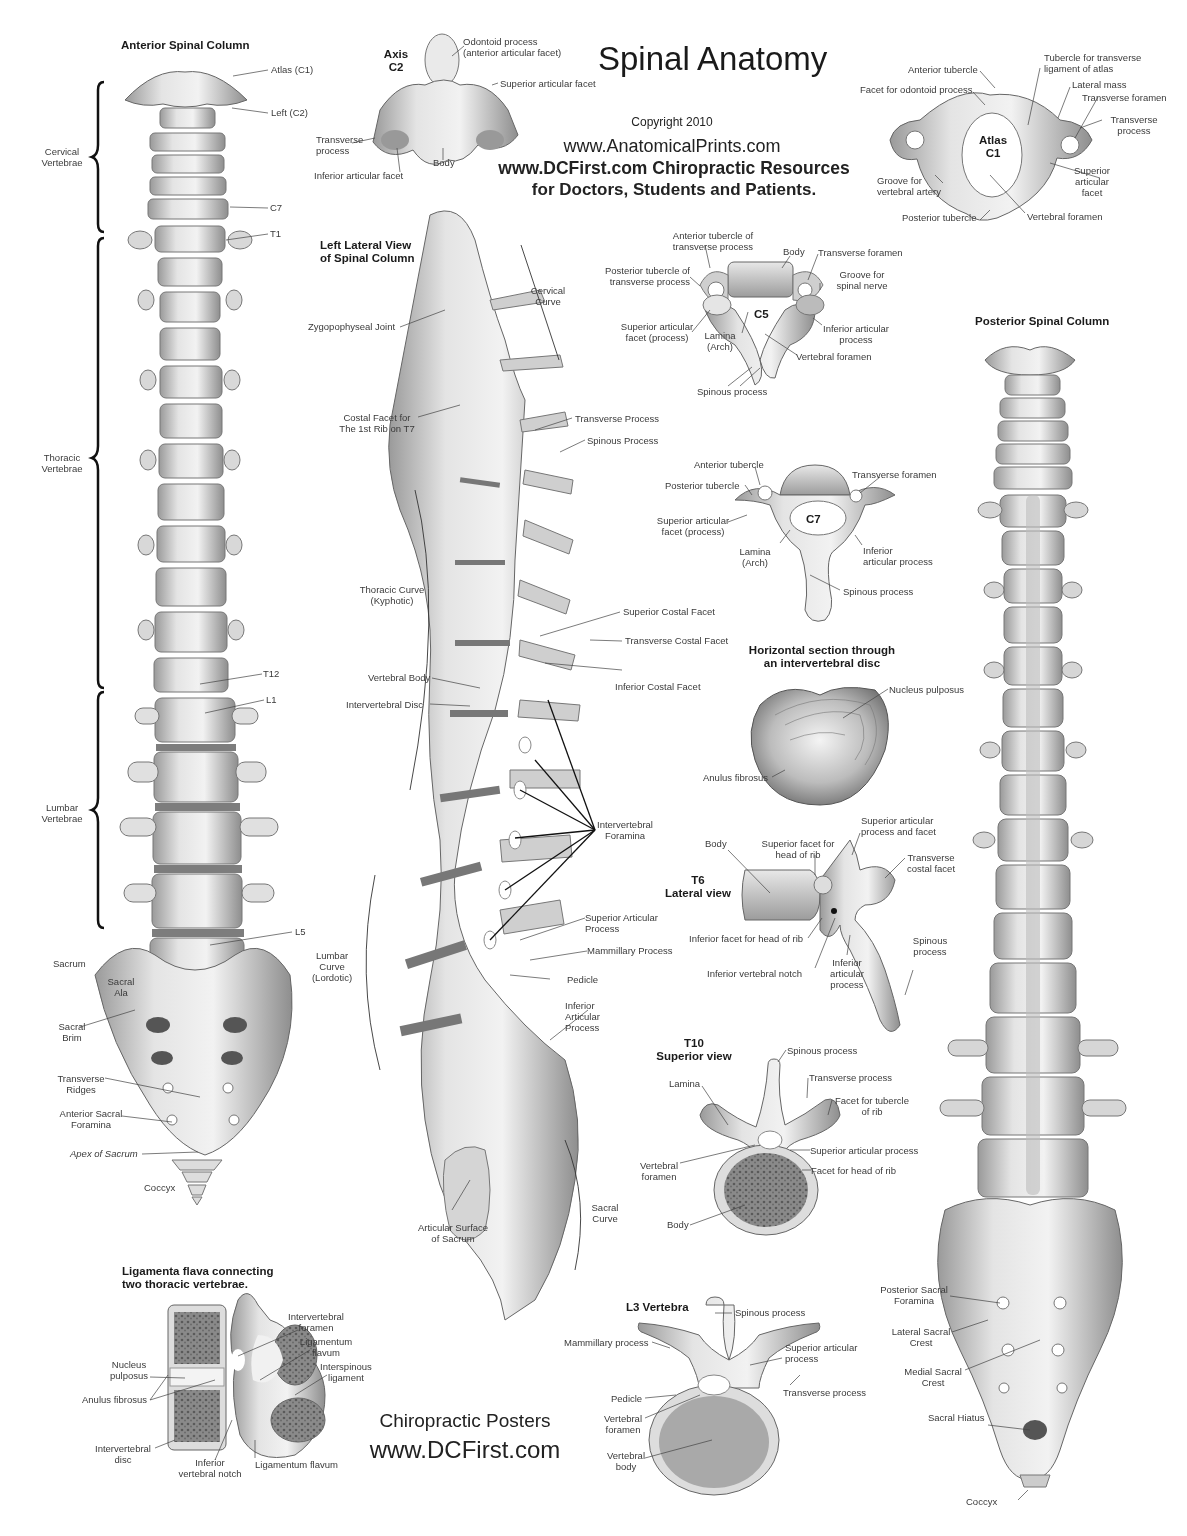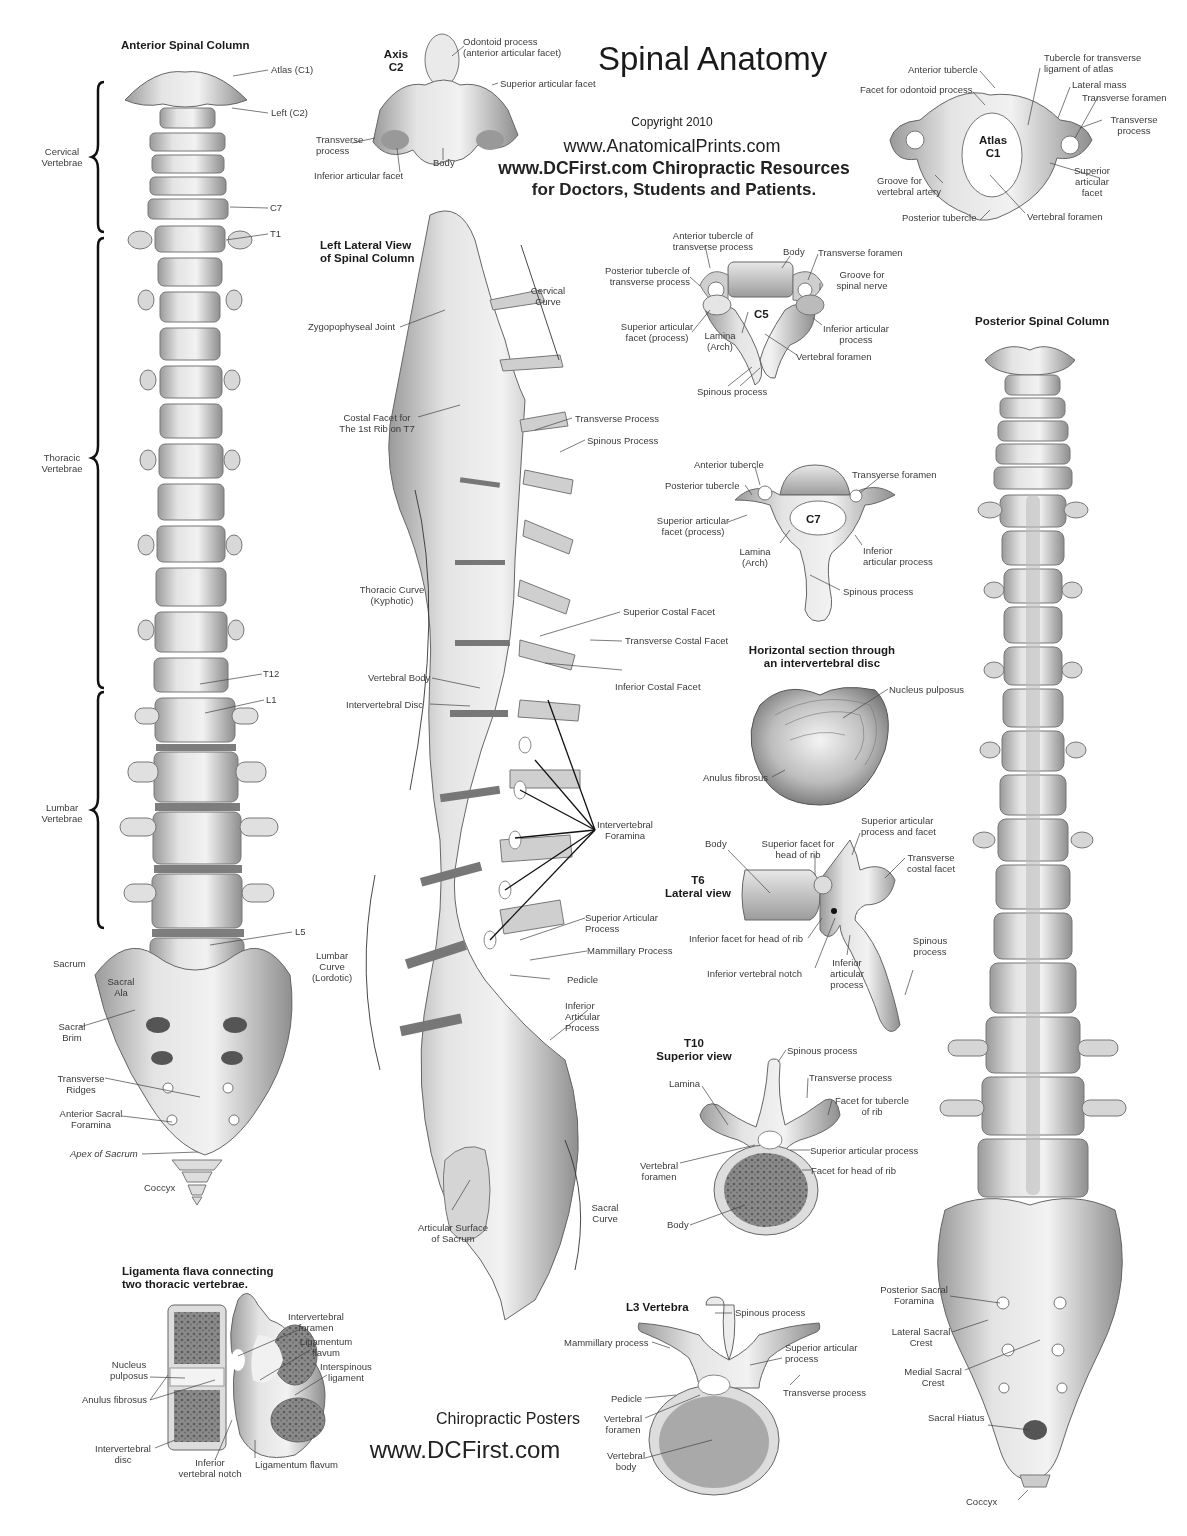--- a/index.html
+++ b/index.html
@@ -442,21 +442,21 @@
     </g>
   </g>
 </svg>
 
 <div class="big" style="left:598px;top:40px;font-size:33px;font-weight:normal;color:#1a1a1a;">Spinal Anatomy</div>
 <div class="big c" style="left:572px;top:115px;width:200px;font-size:12px;">Copyright 2010</div>
 <div class="big c" style="left:562px;top:136px;width:220px;font-size:18px;">www.AnatomicalPrints.com</div>
 <div class="big c" style="left:478px;top:158px;width:392px;font-size:17.5px;font-weight:bold;">www.DCFirst.com Chiropractic Resources</div>
 <div class="big c" style="left:478px;top:180px;width:392px;font-size:17px;font-weight:bold;">for Doctors, Students and Patients.</div>
 
-<div class="big c" style="left:350px;top:1410px;width:230px;font-size:16px;text-align:right;">Chiropractic Posters</div>
+<div class="big c" style="left:350px;top:1410px;width:230px;font-size:19px;">Chiropractic Posters</div>
 <div class="big c" style="left:350px;top:1436px;width:230px;font-size:24px;">www.DCFirst.com</div>
 
 <div class="ttl" style="left:121px;top:39px;">Anterior Spinal Column</div>
 <div class="lbl" style="left:271px;top:64px;">Atlas (C1)</div>
 <div class="lbl" style="left:271px;top:107px;">Left (C2)</div>
 <div class="lbl" style="left:270px;top:202px;">C7</div>
 <div class="lbl" style="left:270px;top:228px;">T1</div>
 <div class="lbl" style="left:263px;top:668px;">T12</div>
 <div class="lbl" style="left:266px;top:694px;">L1</div>
 <div class="lbl" style="left:295px;top:926px;">L5</div>

